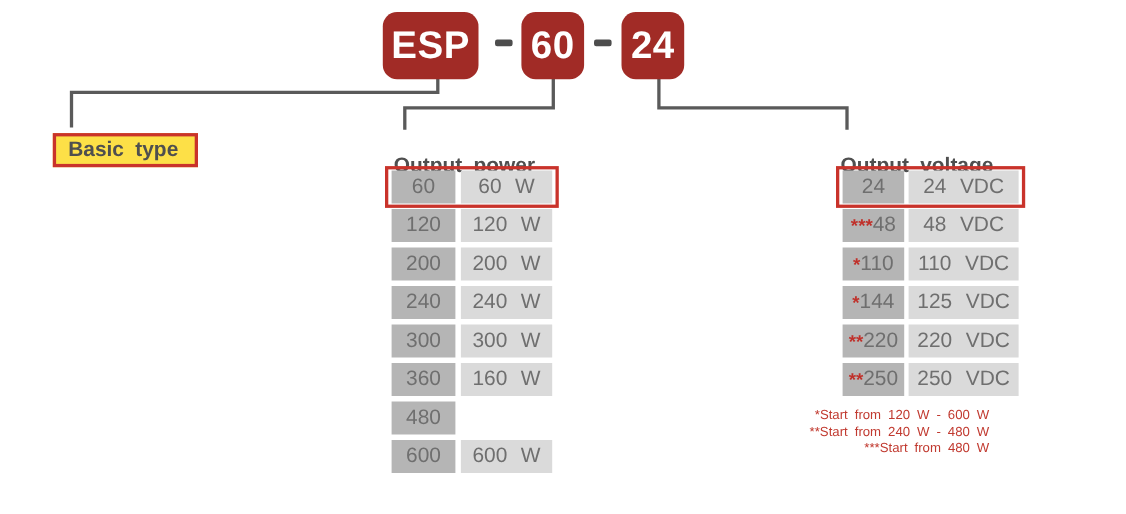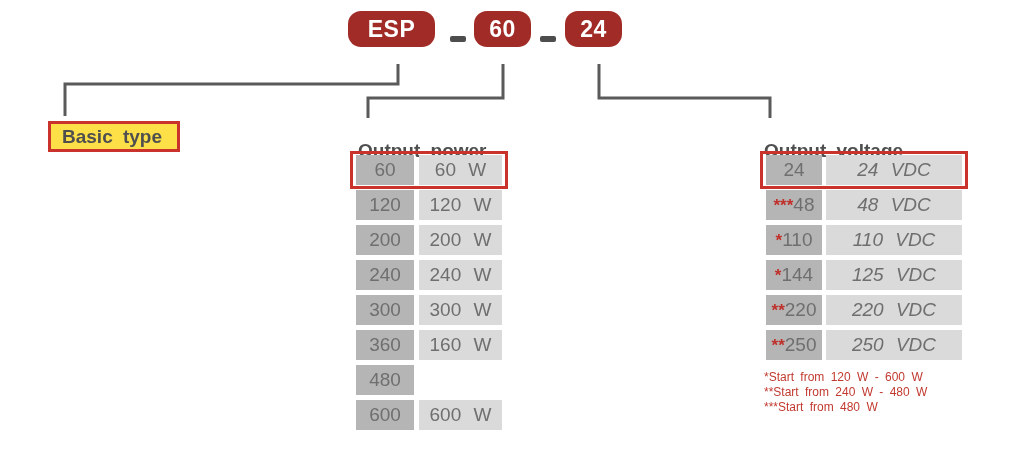--- a/index.html
+++ b/index.html
@@ -11,25 +11,25 @@
     width: 1024px;
     height: 467px;
     background: #ffffff;
     overflow: hidden;
   }
 
   
   .badge {
     position: absolute;
     top: 11px;
-    height: 36px;
+    height: 61px;
     background: #a12b26;
     color: #ffffff;
     font-weight: bold;
-    font-size: 23px;
+    font-size: 35px;
     display: flex;
     align-items: center;
     justify-content: center;
     border-radius: 13px;
     letter-spacing: 0.5px;
   }
   .badge-esp { left: 348px; width: 87px; }
   .badge-60  { left: 474px; width: 57px; }
   .badge-24  { left: 565px; width: 57px; }
 
@@ -104,21 +104,21 @@
   }
   .cell.code { background: #b5b5b5; }
   .cell.desc { background: #dadada; }
 
   .table-power .row { gap: 5px; }
   .table-power .cell.code { width: 58px; }
   .table-power .cell.desc { width: 83px; }
 
   .table-voltage .row { gap: 4px; }
   .table-voltage .cell.code { width: 56px; }
-  .table-voltage .cell.desc { width: 136px; font-style: italic; }
+  .table-voltage .cell.desc { width: 100px; }
 
   .prefix {
     color: #c0302a;
     font-weight: bold;
     font-size: 17px;
     line-height: 1;
     align-self: flex-start;
     padding-top: 7px;
   }
 
@@ -128,27 +128,28 @@
     right: -6px;
     top: -4px;
     bottom: -4px;
     border: 3px solid #c9332b;
     pointer-events: none;
   }
 
   
   .footnotes {
     position: absolute;
-    left: 764px;
+    left: 736px;
     top: 370px;
     font-size: 12px;
     line-height: 15px;
     color: #c13a30;
     word-spacing: 3px;
     white-space: nowrap;
+    text-align: right;
   }
 </style>
 </head>
 <body>
 
 <div class="canvas">
 
   <svg class="connectors" viewBox="0 0 1024 467" xmlns="http://www.w3.org/2000/svg">
     <path d="M398 64 V84 H65 V116" fill="none" stroke="#5a5a5a" stroke-width="3"></path>
     <path d="M503 64 V98 H368 V118" fill="none" stroke="#5a5a5a" stroke-width="3"></path>

